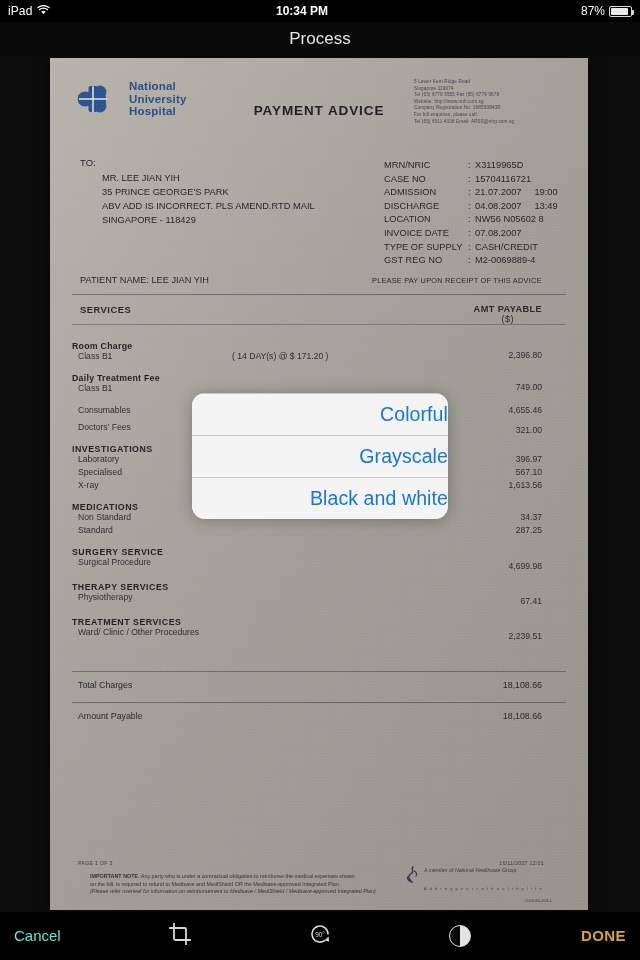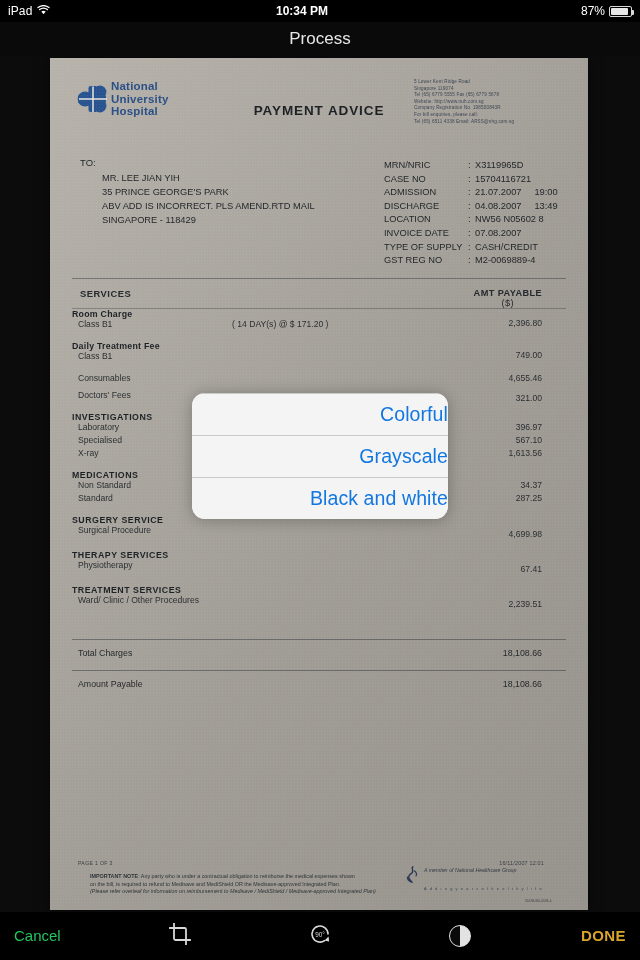--- a/index.html
+++ b/index.html
@@ -60,21 +60,21 @@
     background-image:
       radial-gradient(rgba(255,255,255,.20) .6px, transparent .7px),
       radial-gradient(rgba(0,0,0,.14) .6px, transparent .7px);
     background-size:3px 3px, 4px 4px;
     background-position:0 0, 2px 1px;
   }
   .paper-inner { position:absolute; inset:0; padding:0 22px; }
 
   
   .letterhead { position:relative; height:95px; padding-top:22px; }
-  .logo-wrap { position:absolute; left:4px; top:22px; display:flex; align-items:center; gap:1px; }
+  .logo-wrap { position:absolute; left:4px; top:22px; display:flex; align-items:center; gap:19px; }
   .logo-mark { width:34px; height:34px; }
   .logo-text { color:#2a4f86; font-size:11.5px; line-height:12.6px; font-weight:600; letter-spacing:.2px; }
   .doc-title {
     position:absolute; left:0; right:0; top:45px; text-align:center;
     font-size:13.5px; font-weight:bold; letter-spacing:.9px; color:#1c1f24;
   }
   .addr-block {
     position:absolute; right:0px; top:21px; width:152px;
     font-size:4.6px; line-height:6.6px; color:#3b4453; letter-spacing:.15px;
   }
@@ -153,21 +153,21 @@
     letter-spacing:.1px;
   }
 
   
   .toolbar {
     position:absolute; left:0; bottom:0; width:640px; height:48px;
     background:#000;
   }
   .tb-cancel {
     position:absolute; left:14px; top:0; height:48px; line-height:48px;
-    color:#22c55e; font-size:15px;
+    color:#5eead4; font-size:15px;
   }
   .tb-done {
     position:absolute; right:14px; top:0; height:48px; line-height:48px;
     color:#d9a52a; font-size:15px; font-weight:600; letter-spacing:.4px;
   }
   .tb-icon {
     position:absolute; top:0; height:48px; width:48px;
     display:flex; align-items:center; justify-content:center;
   }
   .tb-icon.crop  { left:156px; }
@@ -294,32 +294,36 @@
                 <span class="meta-v">CASH/CREDIT</span>
             </div>
             <div class="meta-row">
               <span class="meta-k">GST REG NO</span>
                 <span class="meta-c">:</span>
                 <span class="meta-v">M2-0069889-4</span>
             </div>
           </div>
         </div>
 
+        <div class="pat-row">
+          <span class="pat-name">PATIENT NAME: LEE JIAN YIH</span>
+          <span class="pat-note">PLEASE PAY UPON RECEIPT OF THIS ADVICE</span>
+        </div>
         <div class="rule"></div>
 
         <div class="svc-head">
           <span class="lbl">SERVICES</span>
           <span class="amt">
             <span style="display:inline;font-weight:600">AMT PAYABLE</span>
             <span>($)</span>
           </span>
         </div>
         <div class="rule light" style="margin-top:-14px"></div>
 
-        <div class="svc-table" style="">
+        <div class="svc-table" style="margin-top:16px">
 
           <div class="svc-group">
             <div class="svc-g-title">Room Charge</div>
             <div class="svc-line">
               <span class="name">Class B1</span>
               <span class="qty">( 14 DAY(s) @ $ 171.20  )</span>
               <span class="val" style="top:-1px">2,396.80</span>
             </div>
           </div>
           <div class="spacer"></div>

